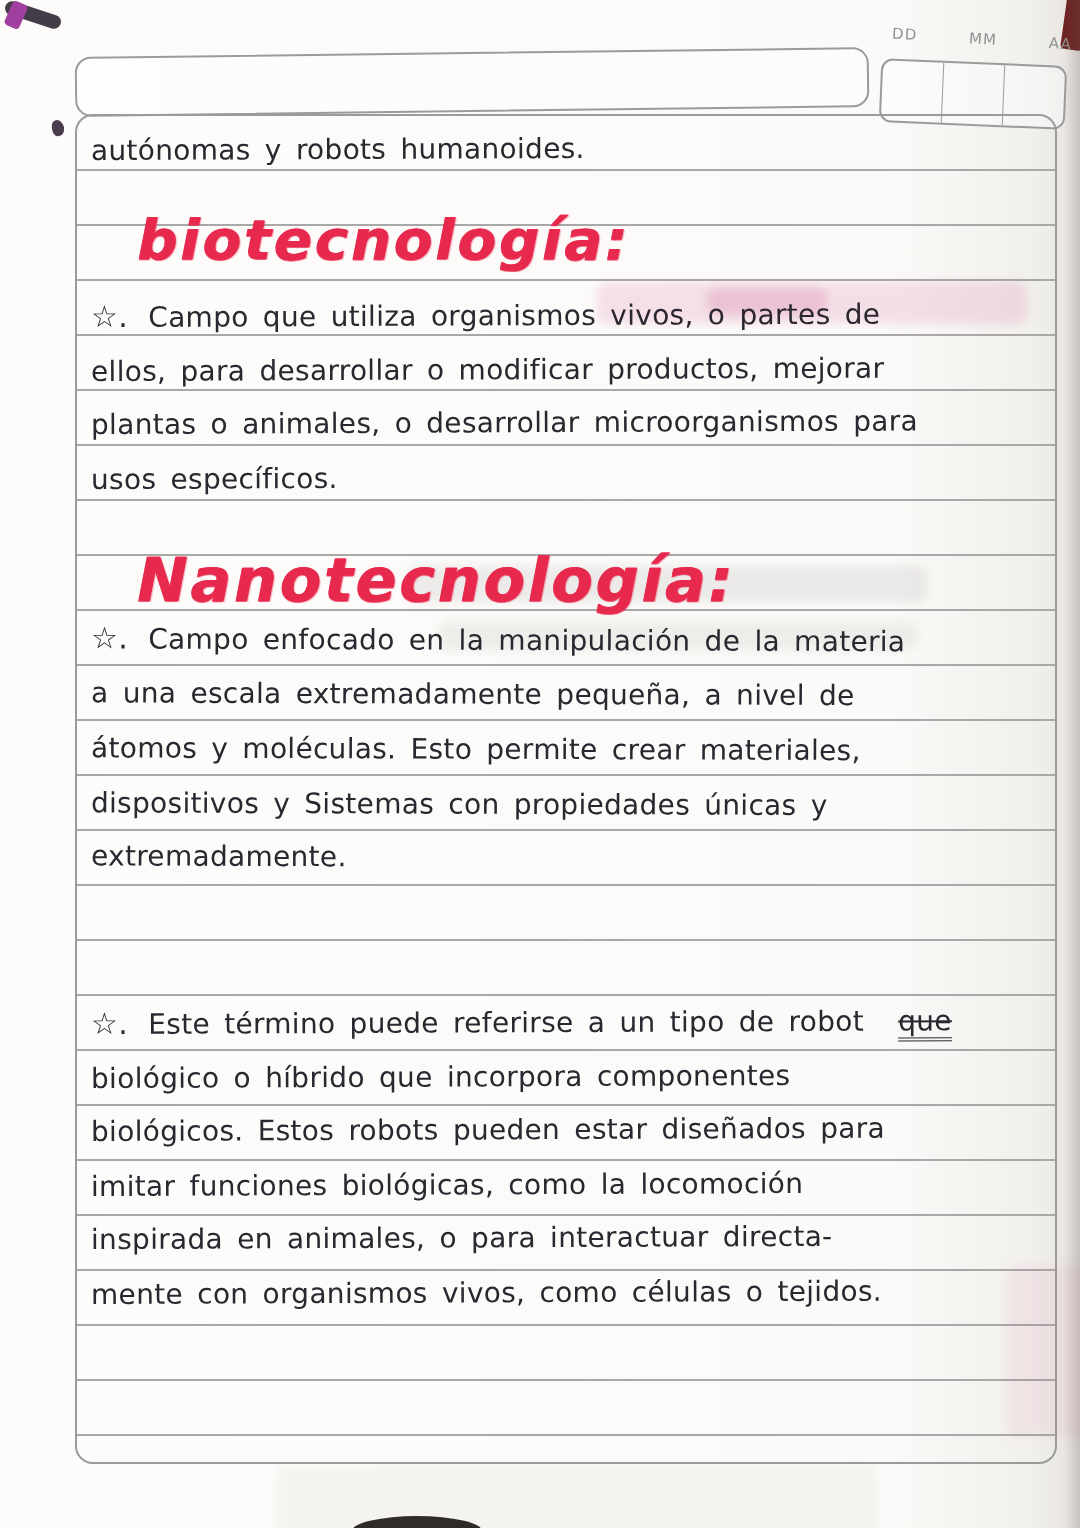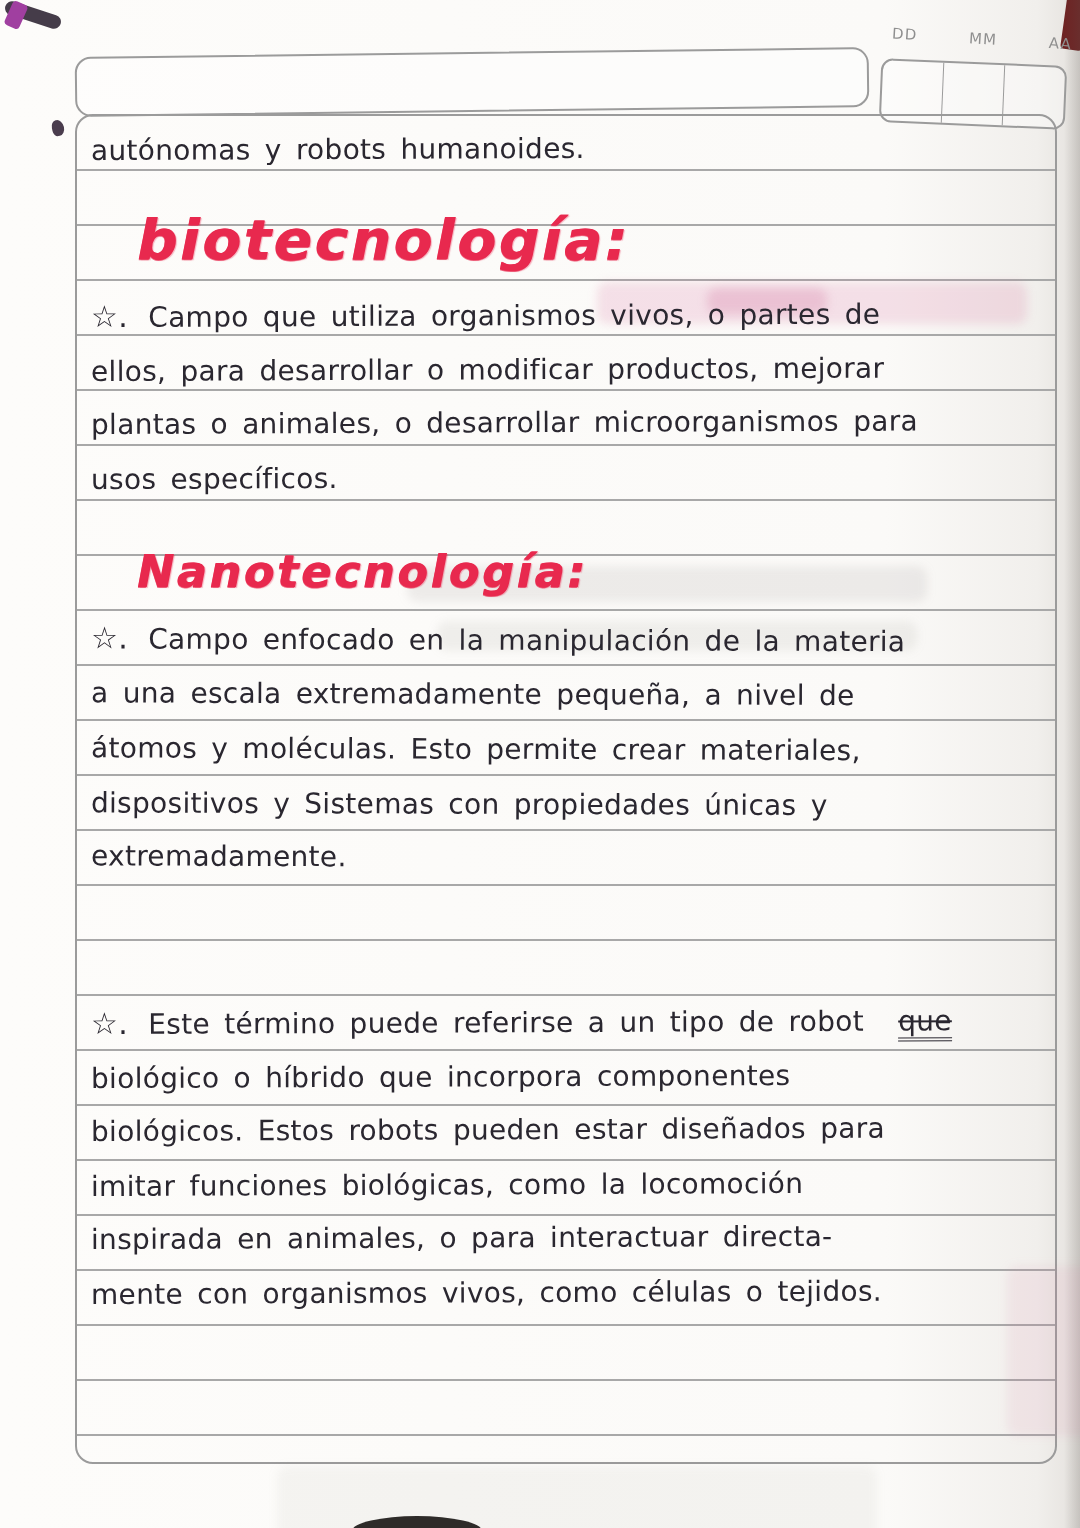--- a/index.html
+++ b/index.html
@@ -148,21 +148,21 @@
     <div class="line tilt-a" style="top:237px">
       <span>ellos, para desarrollar o modificar productos, mejorar</span>
     </div>
     <div class="line tilt-a" style="top:290px">
       <span>plantas o animales, o desarrollar microorganismos para</span>
     </div>
     <div class="line tilt-a" style="top:345px">
       <span>usos específicos.</span>
     </div>
 
-    <div class="heading" style="top:434px;font-size:44px">Nanotecnología:</div>
+    <div class="heading" style="top:434px;font-size:60px">Nanotecnología:</div>
     <div class="line tilt-b" style="top:507px">
       <span class="star">☆.</span>
       <span>Campo enfocado en la manipulación de la materia</span>
     </div>
     <div class="line tilt-b" style="top:562px">
       <span>a una escala extremadamente pequeña, a nivel de</span>
     </div>
     <div class="line tilt-b" style="top:617px">
       <span>átomos y moléculas. Esto permite crear materiales,</span>
     </div>

